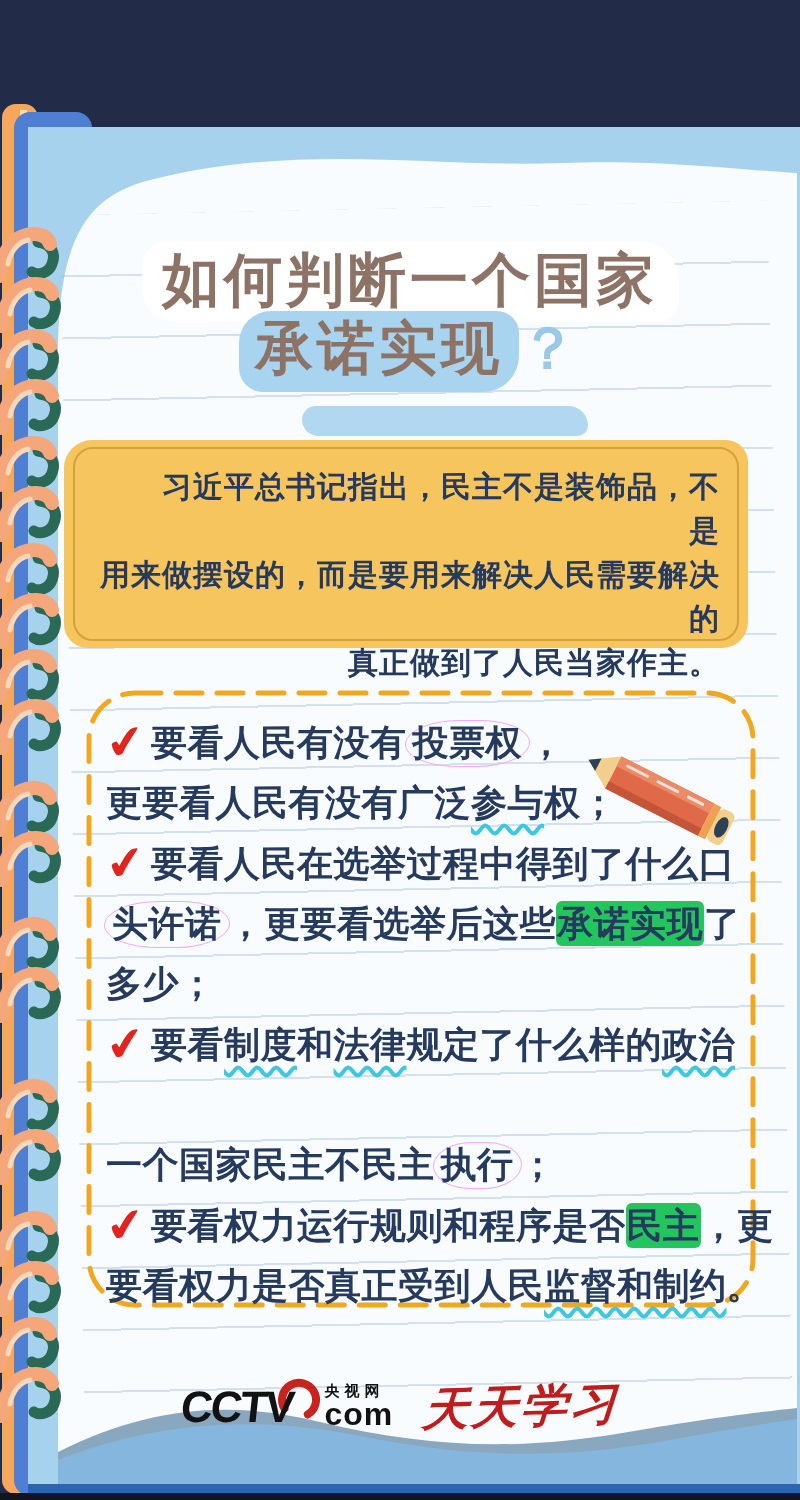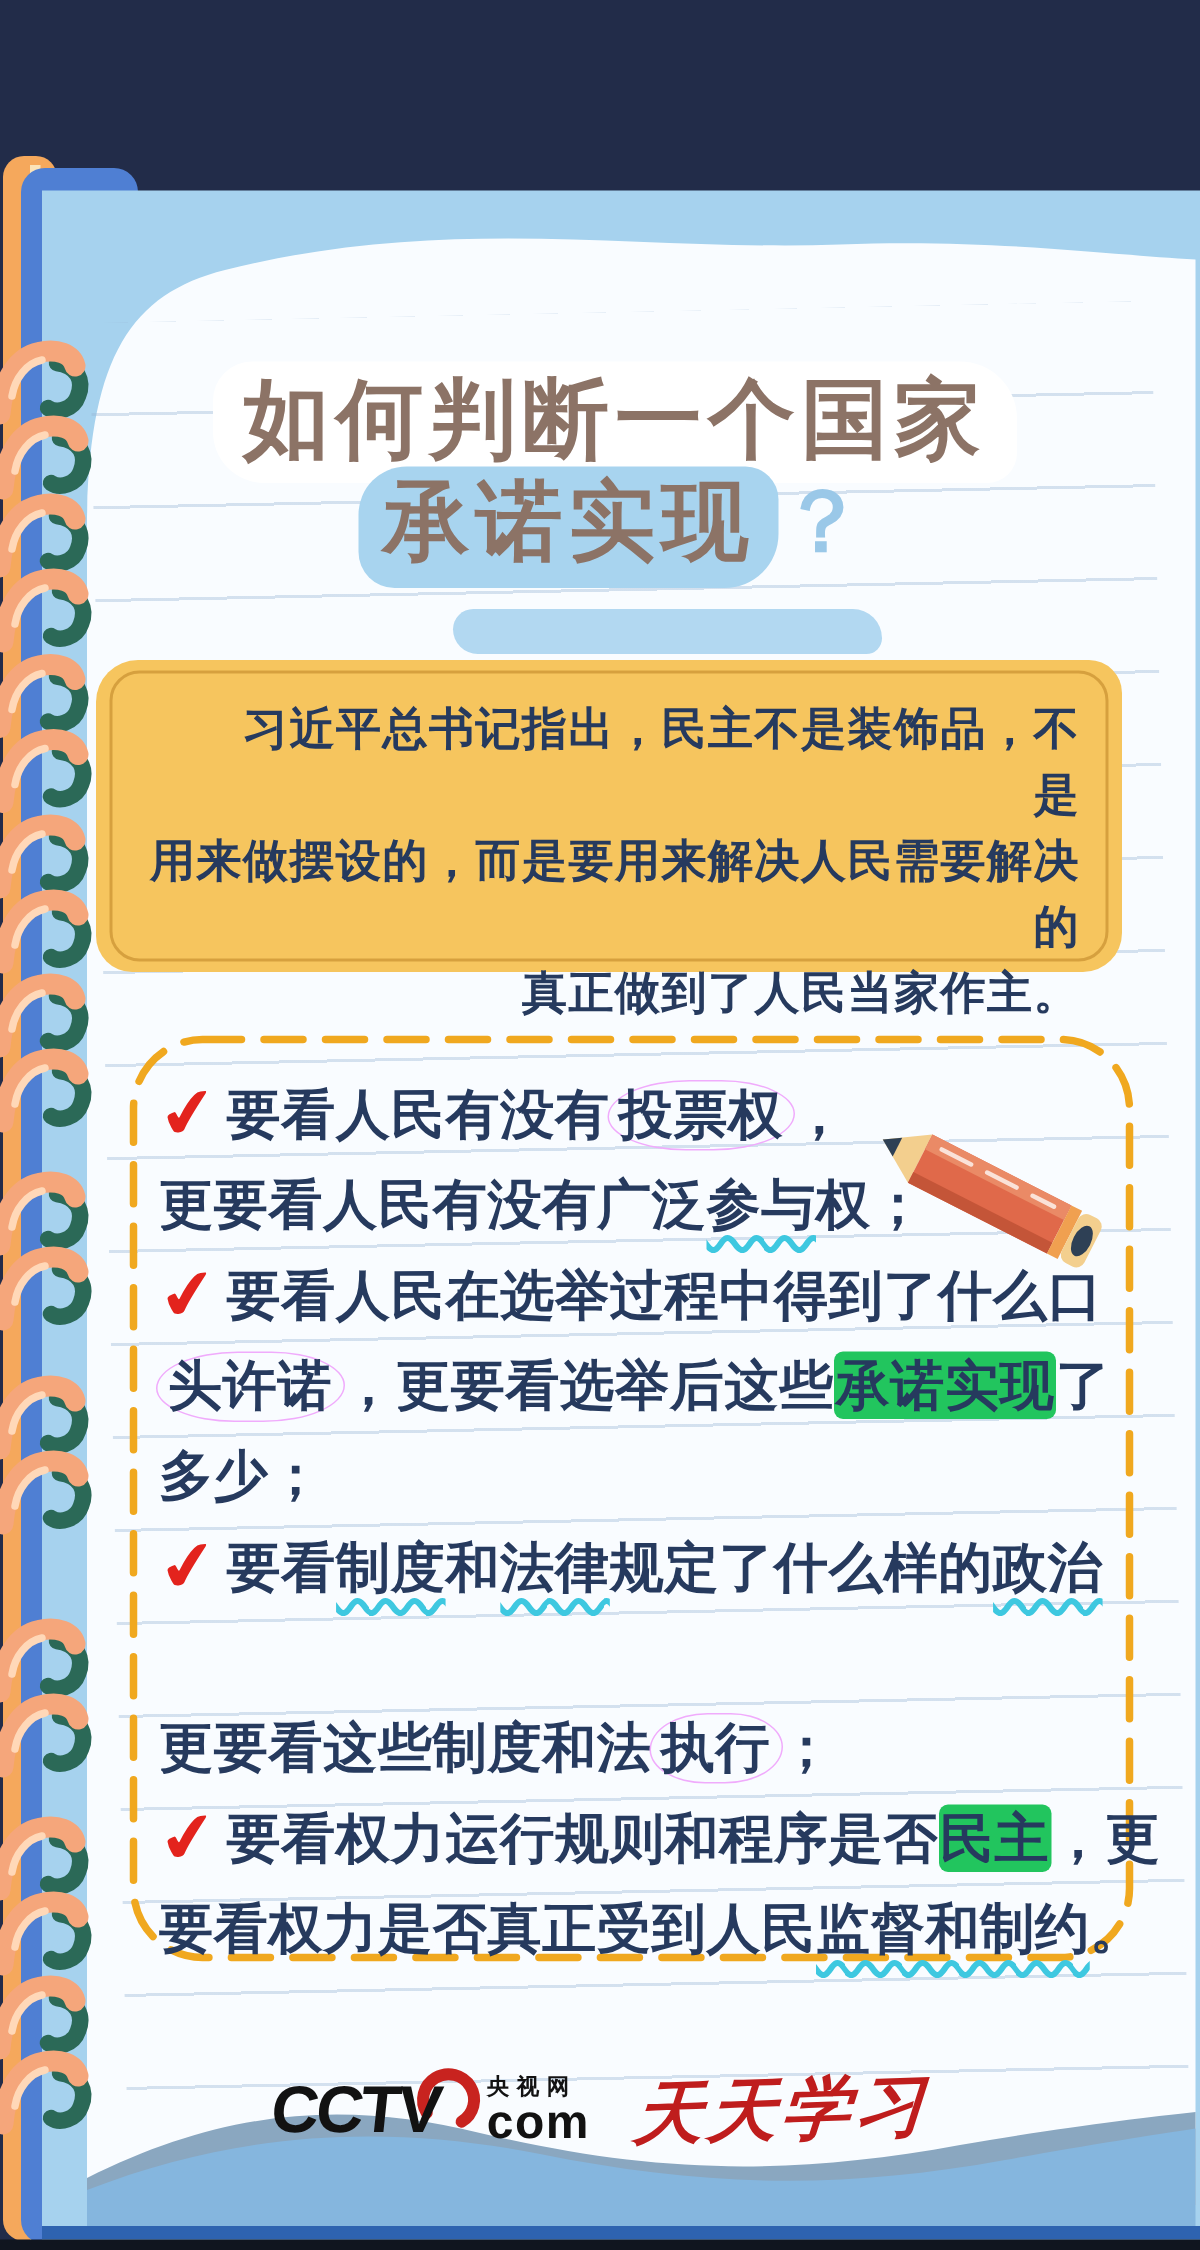--- a/index.html
+++ b/index.html
@@ -141,21 +141,21 @@
       
       <span class="check">✔</span><span>要看人民有没有</span><span class="circled">投票权</span><span>，</span><br>
       <span>更要看人民有没有广泛</span><span class="wavy">参与</span><span>权；</span><br>
       
       <span class="check">✔</span><span>要看人民在选举过程中得到了什么口</span><br>
       <span class="circled">头许诺</span><span>，更要看选举后这些</span><span class="hl">承诺实现</span><span>了</span><br>
       <span>多少；</span><br>
       
       <span class="check">✔</span><span>要看</span><span class="wavy">制度</span><span>和</span><span class="wavy">法律</span><span>规定了什么样的</span><span class="wavy">政治</span><br>
       <br>
-      <span>更要看这些制度和法</span><span class="circled">执行</span><span>；</span><br>
+      <span>一个国家民主不民主</span><span class="circled">执行</span><span>；</span><br>
       
       <span class="check">✔</span><span>要看权力运行规则和程序是否</span><span class="hl">民主</span><span>，更</span><br>
       <span>要看权力是否真正受到人民</span><span class="wavy">监督和制约</span><span>。</span>
     </div>
   </div>
 
   <svg class="pencil" width="175" height="118" viewBox="0 0 175 118">
     <g transform="rotate(27 20 25)">
       <polygon points="2,26 30,8 30,44" fill="#f3cf8e"></polygon>
       <polygon points="2,26 13,19 13,33" fill="#2e4055"></polygon>

